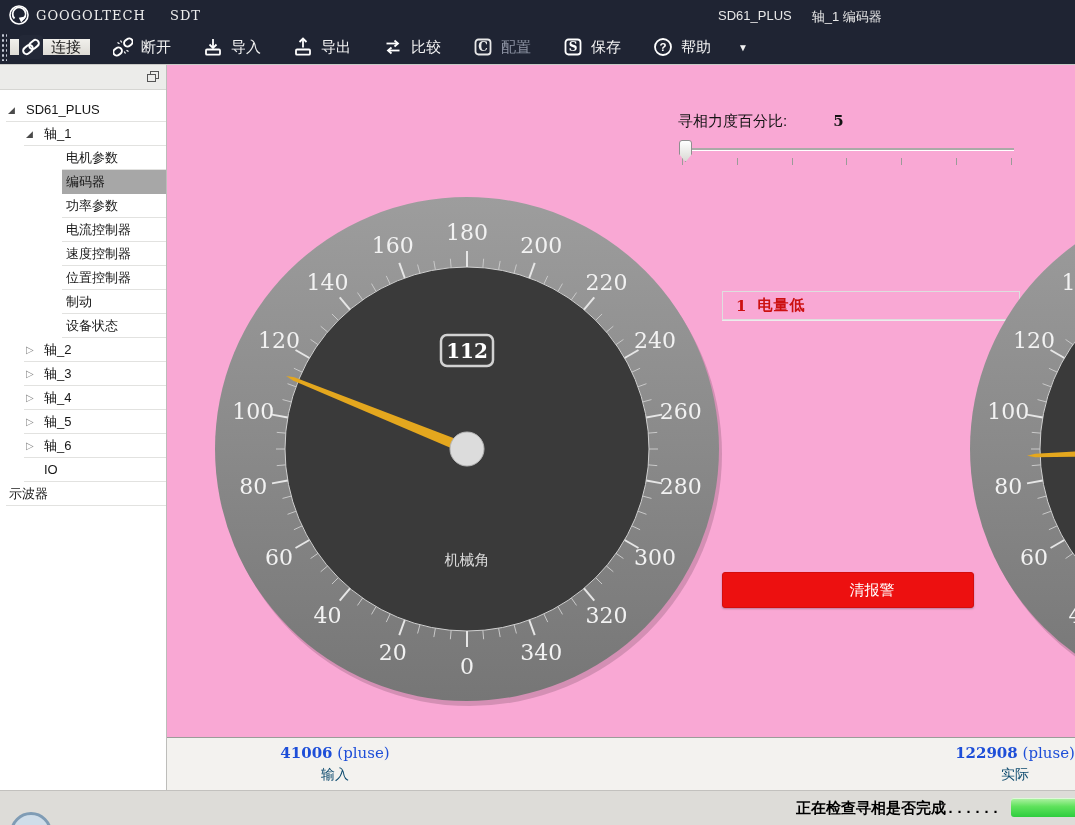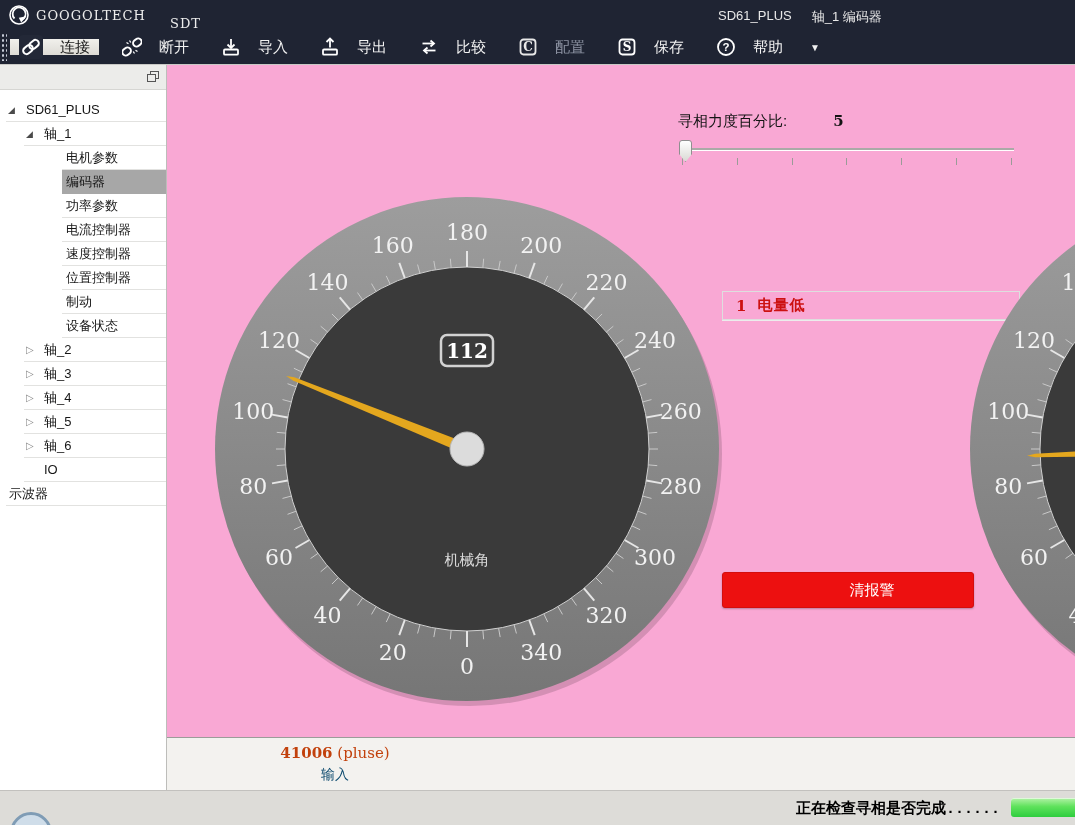--- a/index.html
+++ b/index.html
@@ -3,28 +3,28 @@
 <meta charset="utf-8">
 <style>
   * { box-sizing: border-box; margin: 0; padding: 0; }
   html,body { width:1075px; height:825px; overflow:hidden; }
   body { position:relative; background:#f3f2ef; font-family:"Liberation Sans",sans-serif; }
 
   
   .titlebar { position:absolute; left:0; top:0; width:1075px; height:30px; background:#1f2433; }
   .tb-logo { position:absolute; left:8px; top:4px; }
   .tb-brand { position:absolute; left:36px; top:8px; color:#ededed; font-family:"DejaVu Serif",serif; font-size:13px; letter-spacing:1px; }
-  .tb-app { position:absolute; left:170px; top:8px; color:#ededed; font-family:"DejaVu Serif",serif; font-size:13px; letter-spacing:1px;margin-top:8px; }
+  .tb-app { position:absolute; left:170px; top:8px; color:#ededed; font-family:"DejaVu Serif",serif; font-size:13px; letter-spacing:1px; }
   .tb-context { position:absolute; left:718px; top:8px; display:flex; gap:20px; color:#e8e8e8; font-size:13px; }
 
   
   .toolbar { position:absolute; left:0; top:30px; width:1075px; height:35px; background:#1f2433; border-bottom:1px solid #c9c9c6; display:flex; align-items:center; padding-left:10px; gap:14px; }
   .grip { position:absolute; left:1px; top:3px; width:6px; height:28px;
           background-image:radial-gradient(circle,#c7ccd8 1px,transparent 1.4px); background-size:4px 5px; }
-  .tb-btn { display:flex; align-items:center; gap:17px; height:16px; padding:0 9px; color:#f2f2f2; font-size:15px; cursor:default; }
+  .tb-btn { display:flex; align-items:center; gap:8px; height:16px; padding:0 9px; color:#f2f2f2; font-size:15px; cursor:default; }
   .tb-btn.active { background:linear-gradient(#f1f0ec,#dddbd5); color:#1c1c1c; }
   .tb-btn.active .icon-chip { background:#232837; border-radius:4px; padding:2px; }
   .tb-btn.disabled { color:#8d93a3; }
   .tb-caret { color:#f0f0f0; font-size:10px; margin-left:4px; }
   .ticon { display:block; }
 
   
   .sidebar { position:absolute; left:0; top:65px; width:167px; height:725px; background:#ffffff; border-right:1px solid #bdbdba; }
   .side-head { height:25px; background:#ececea; border-bottom:1px solid #d6d6d3; position:relative; }
   .float-icon { position:absolute; right:7px; top:6px; width:12px; height:11px; }
@@ -61,21 +61,21 @@
   .alarm-box .num { margin-right:10px; font-family:"DejaVu Serif",serif; }
 
   
   .clear-btn { position:absolute; left:555px; top:507px; width:252px; height:36px; z-index:3;
                background:#ed1010; border:1px solid #d40d0d; border-radius:3px; color:#ffffff; font-size:15px;
                display:flex; align-items:center; justify-content:center; box-shadow:0 1px 2px rgba(0,0,0,.25);padding-left:48px; }
 
   
   .values-row { position:absolute; left:0; top:672px; width:908px; height:53px; border-top:1px solid #9c9c99; background:#f3f2ef; }
   .readout { position:absolute; top:6px; transform:translateX(-50%); text-align:center; white-space:nowrap; }
-  .readout .rv { font-family:"DejaVu Serif",serif; font-size:15px; color:#c2410c; }
+  .readout .rv { font-family:"DejaVu Serif",serif; font-size:15px; color:#1d4ed8; }
   .readout .rv b { font-weight:bold; }
   .readout .rl { font-size:14px; color:#0c4a6e; margin-top:4px; }
   .readout.r0 { left:168px; } .readout.r1 { left:488px; } .readout.r2 { left:848px; }
 
   
   .statusbar { position:absolute; left:0; top:790px; width:1075px; height:35px; background:#dddcd8; border-top:1px solid #c2c1be; overflow:hidden;font-family:Liberation Mono, monospace; }
   .status-msg { position:absolute; right:75px; top:8px; font-size:15px; font-weight:bold; color:#000; }
   .progress { position:absolute; right:-8px; top:7px; width:72px; height:19px; border-radius:3px;
               background:linear-gradient(180deg,#b2f2a6 0%,#5fe25c 45%,#2ecd3e 100%); box-shadow:inset 0 1px 0 rgba(255,255,255,.6); }
   .corner-circle { position:absolute; left:10px; top:21px; width:42px; height:42px; border-radius:50%;
@@ -493,20 +493,24 @@
     <div class="clear-btn">
       <span>清报警</span>
     </div>
   </div>
 
   <div class="values-row">
     <div class="readout r0">
       <div class="rv"><b>41006</b> <span>(pluse)</span></div>
       <div class="rl">输入</div>
     </div>
+    <div class="readout r2">
+      <div class="rv"><b>122908</b> <span>(pluse)</span></div>
+      <div class="rl">实际</div>
+    </div>
   </div>
 </div>
 
 <div class="statusbar">
   <span class="corner-circle"></span>
   <span class="status-msg">正在检查寻相是否完成......</span>
   <span class="progress"></span>
 </div>
 
 </body></html>

